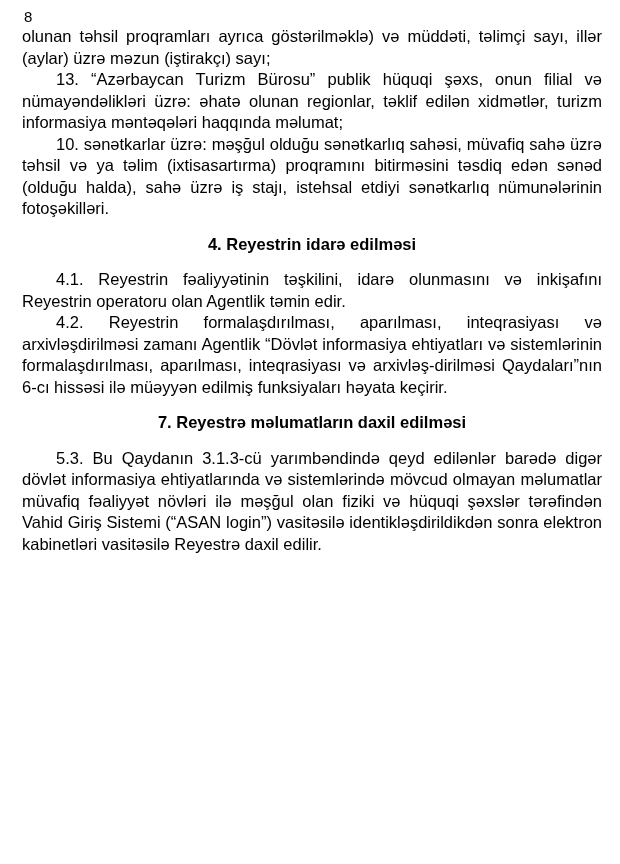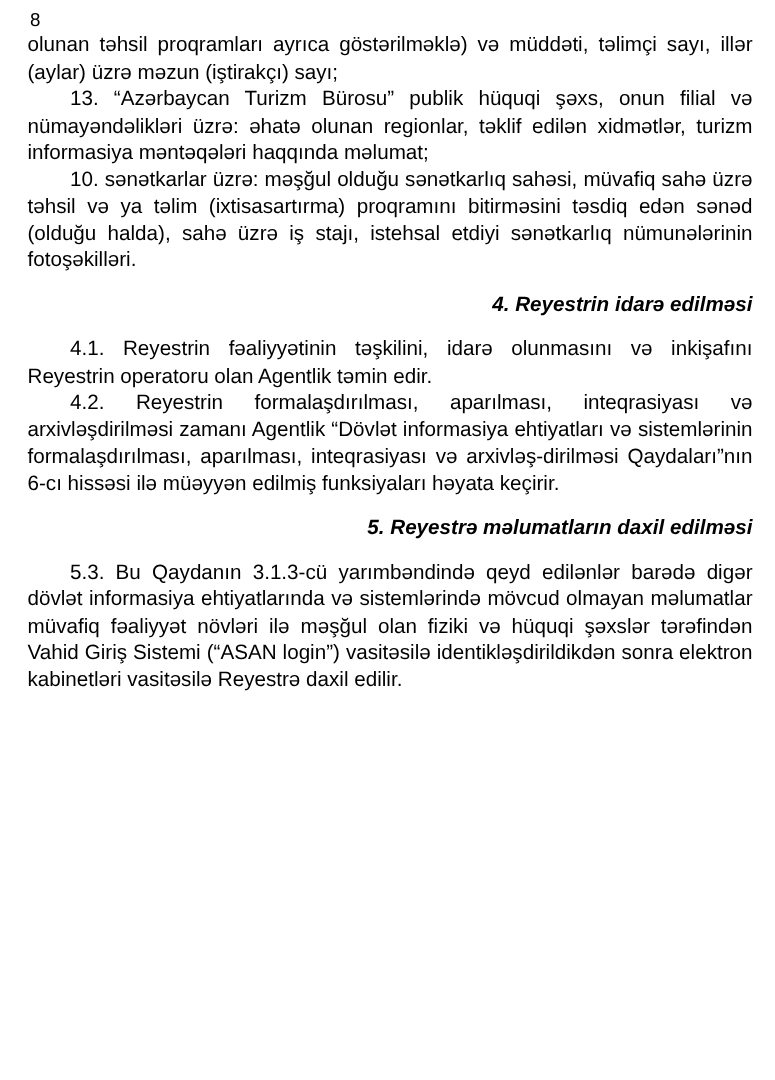--- a/index.html
+++ b/index.html
@@ -34,22 +34,21 @@
     text-indent: 34px;
   }
   .content p.no-indent {
     text-indent: 0;
   }
   .content h2 {
     margin: 14px 0;
     font-size: 16.5px;
     line-height: 21.5px;
     font-weight: bold;
-    text-align: right;
-    font-style: italic;
+    text-align: center;
   }
 </style>
 </head>
 <body>
 
 <div class="page">
   <span class="page-number">8</span>
 
   <div class="content">
     <p class="no-indent">olunan təhsil proqramları ayrıca göstərilməklə) və müddəti, təlimçi sayı, illər (aylar) üzrə məzun (iştirakçı) sayı;</p>
@@ -58,20 +57,20 @@
 
 
     <p>10. sənətkarlar üzrə: məşğul olduğu sənətkarlıq sahəsi, müvafiq sahə üzrə təhsil və ya təlim (ixtisasartırma) proqramını bitirməsini təsdiq edən sənəd (olduğu halda), sahə üzrə iş stajı, istehsal etdiyi sənətkarlıq nümunələrinin fotoşəkilləri.</p>
 
     <h2>4. Reyestrin idarə edilməsi</h2>
 
     <p>4.1. Reyestrin fəaliyyətinin təşkilini, idarə olunmasını və inkişafını Reyestrin operatoru olan Agentlik təmin edir.</p>
 
     <p>4.2. Reyestrin formalaşdırılması, aparılması, inteqrasiyası və arxivləşdirilməsi zamanı Agentlik “Dövlət informasiya ehtiyatları və sistemlərinin formalaşdırılması, aparılması, inteqrasiyası və arxivləş-dirilməsi Qaydaları”nın 6-cı hissəsi ilə müəyyən edilmiş funksiyaları həyata keçirir.</p>
 
-    <h2>5. Reyestrə məlumatların daxil edilməsi</h2>
+    <h2>7. Reyestrə məlumatların daxil edilməsi</h2>
 
 
 
     <p>5.3. Bu Qaydanın 3.1.3-cü yarımbəndində qeyd edilənlər barədə digər dövlət informasiya ehtiyatlarında və sistemlərində mövcud olmayan məlumatlar müvafiq fəaliyyət növləri ilə məşğul olan fiziki və hüquqi şəxslər tərəfindən Vahid Giriş Sistemi (“ASAN login”) vasitəsilə identikləşdirildikdən sonra elektron kabinetləri vasitəsilə Reyestrə daxil edilir.</p>
 
   </div>
 </div>
 
 </body></html>

